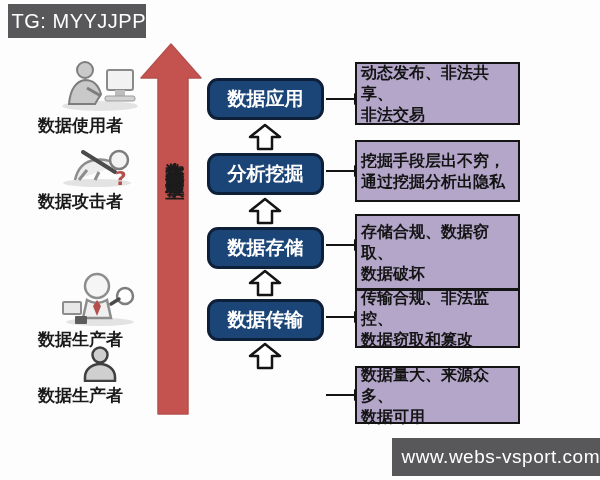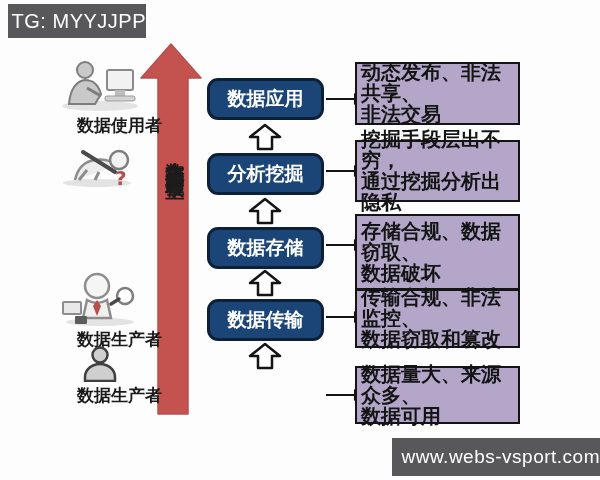--- a/index.html
+++ b/index.html
@@ -17,21 +17,21 @@
   .banner.tg{left:8px;top:4px;width:138px;height:34px;justify-content:flex-end;}
   .banner.site{left:392px;top:438px;width:208px;height:38px;font-size:19px;justify-content:flex-end;}
   
   .big-arrow{position:absolute;left:138px;top:42px;width:66px;height:374px;}
   .arrow-title{
     position:absolute;left:162px;top:146px;width:24px;height:228px;
     writing-mode:vertical-rl;text-orientation:upright;
     font-size:19px;font-weight:bold;color:#1c1c1c;letter-spacing:2px;line-height:22px;
   }
   
-  .role{position:absolute;left:38px;width:124px;text-align:right;}
+  .role{position:absolute;left:38px;width:124px;text-align:left;}
   .role .icon{display:block;margin:0 auto;}
   .role .role-label{margin-top:2px;font-size:17px;font-weight:600;color:#1a1a1a;white-space:nowrap;}
   
   .stage{
     position:absolute;left:207px;width:117px;
     background:#1b4577;border:3px solid #0e1f38;border-radius:11px;
     display:flex;align-items:center;justify-content:center;
     color:#fff;font-size:19px;font-weight:bold;text-align:left;
     white-space:pre-line;line-height:22px;box-sizing:border-box;
   }
@@ -41,21 +41,21 @@
   .connector{position:absolute;left:326px;width:29px;height:2px;background:#141414;}
   .connector::after{
     content:"";position:absolute;right:-8px;top:-5px;
     border-left:9px solid #141414;border-top:6px solid transparent;border-bottom:6px solid transparent;
   }
   
   .risk{
     position:absolute;left:355px;width:165px;
     background:#b3a6c9;border:2.5px solid #141414;
     display:flex;align-items:center;box-sizing:border-box;
-    color:#141414;font-size:20px;font-weight:bold;
+    color:#141414;font-size:16px;font-weight:bold;
     white-space:pre-line;line-height:21px;padding-left:4px;
   }
 </style>
 </head>
 <body>
 
 <div class="canvas">
 
   <div class="banner tg">
     <span>TG: MYYJJPP</span>
@@ -84,20 +84,21 @@
 
   <div class="role" style="top:138px">
     <svg class="icon" width="86" height="50" viewBox="0 0 86 50">
       <ellipse cx="40" cy="45" rx="34" ry="4" fill="#e3e3e3"></ellipse>
       <path d="M18,42 q4,-18 20,-20 q14,-2 22,6" fill="#ececec" stroke="#8d8d8d" stroke-width="2.5"></path>
       <circle cx="62" cy="22" r="9" fill="#f3f3f3" stroke="#7d7d7d" stroke-width="2.5"></circle>
       <path d="M26,14 L58,34" stroke="#4a4a4a" stroke-width="4" stroke-linecap="round"></path>
       <path d="M22,42 l8,-10 M38,42 l4,-8" stroke="#8d8d8d" stroke-width="3"></path>
       <text x="58" y="47" font-size="20" font-weight="bold" fill="#b34f4c" font-family="'DejaVu Sans',sans-serif">?</text>
     </svg>
+    <div class="role-label">数据攻击者</div>
   </div>
 
 
   <div class="role" style="top:272px">
     <svg class="icon" width="90" height="54" viewBox="0 0 90 54">
       <ellipse cx="45" cy="50" rx="34" ry="4" fill="#e3e3e3"></ellipse>
       <circle cx="42" cy="14" r="12" fill="#f5f5f5" stroke="#8d8d8d" stroke-width="2.5"></circle>
       <path d="M32,28 q10,6 20,0 l4,18 l-28,0 z" fill="#f0f0f0" stroke="#8d8d8d" stroke-width="2.5"></path>
       <polygon points="42,28 46,34 42,44 38,34" fill="#b34f4c"></polygon>
       <circle cx="70" cy="24" r="8" fill="#fff" stroke="#7d7d7d" stroke-width="2.5"></circle>

